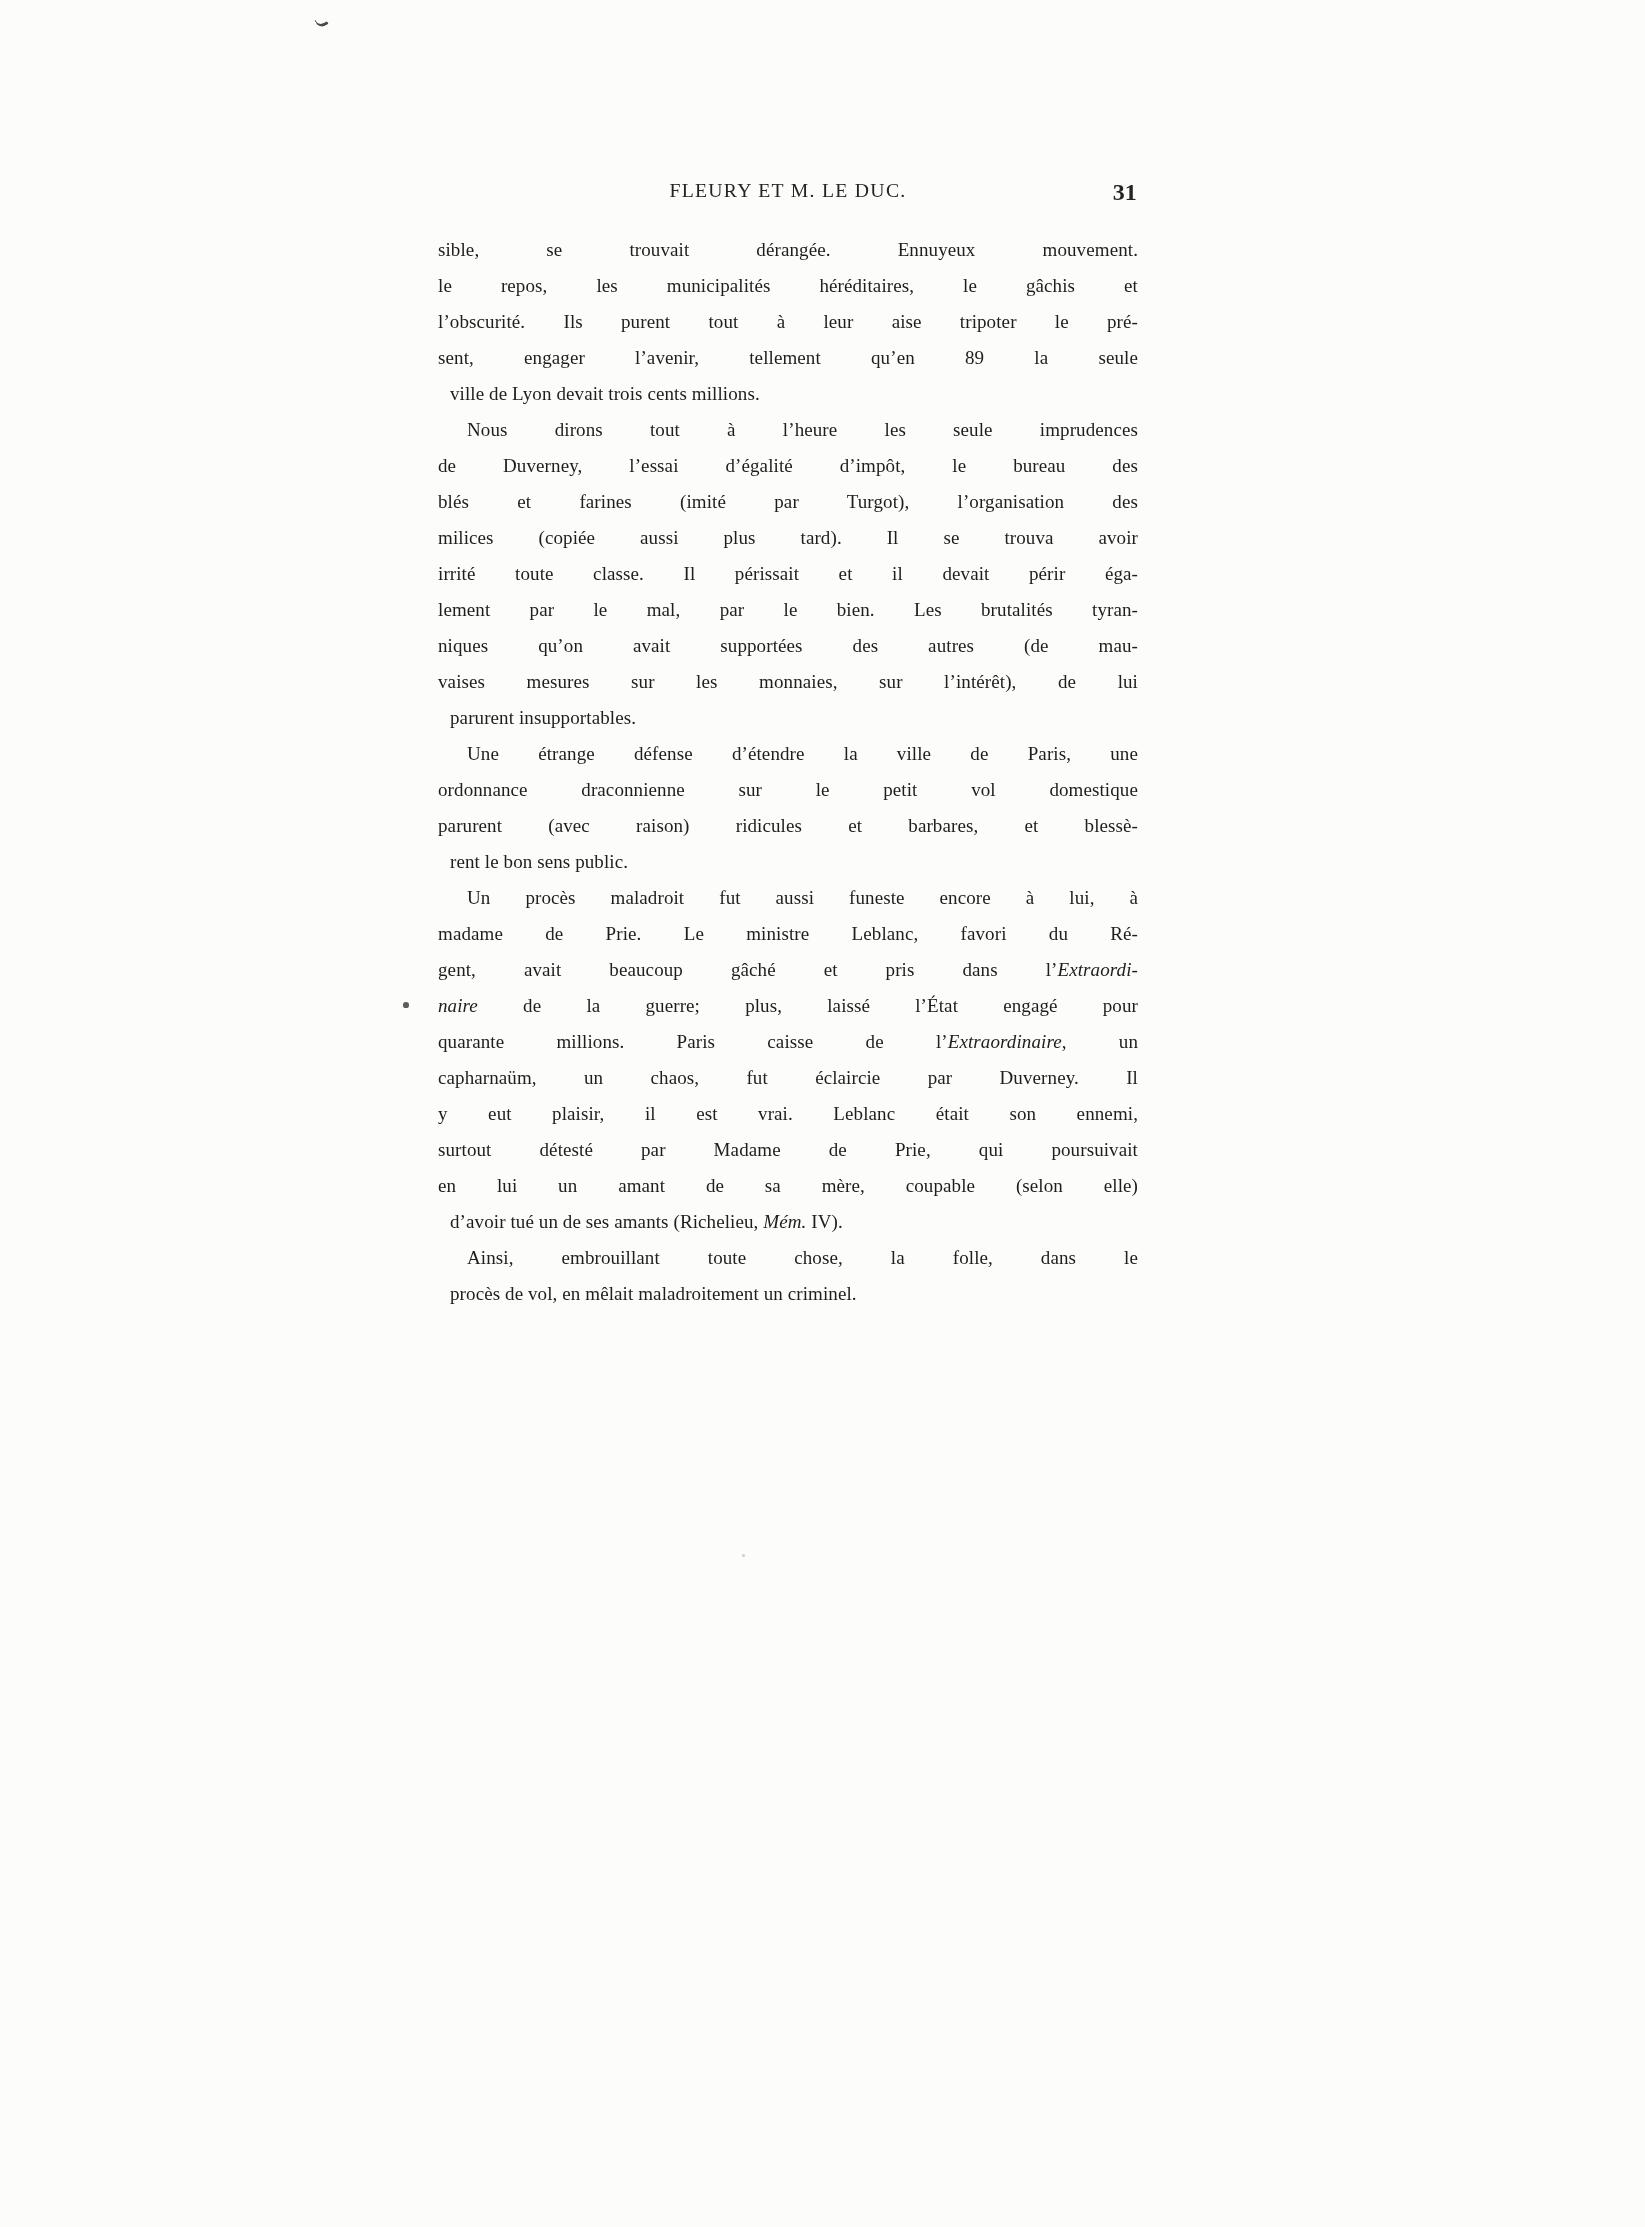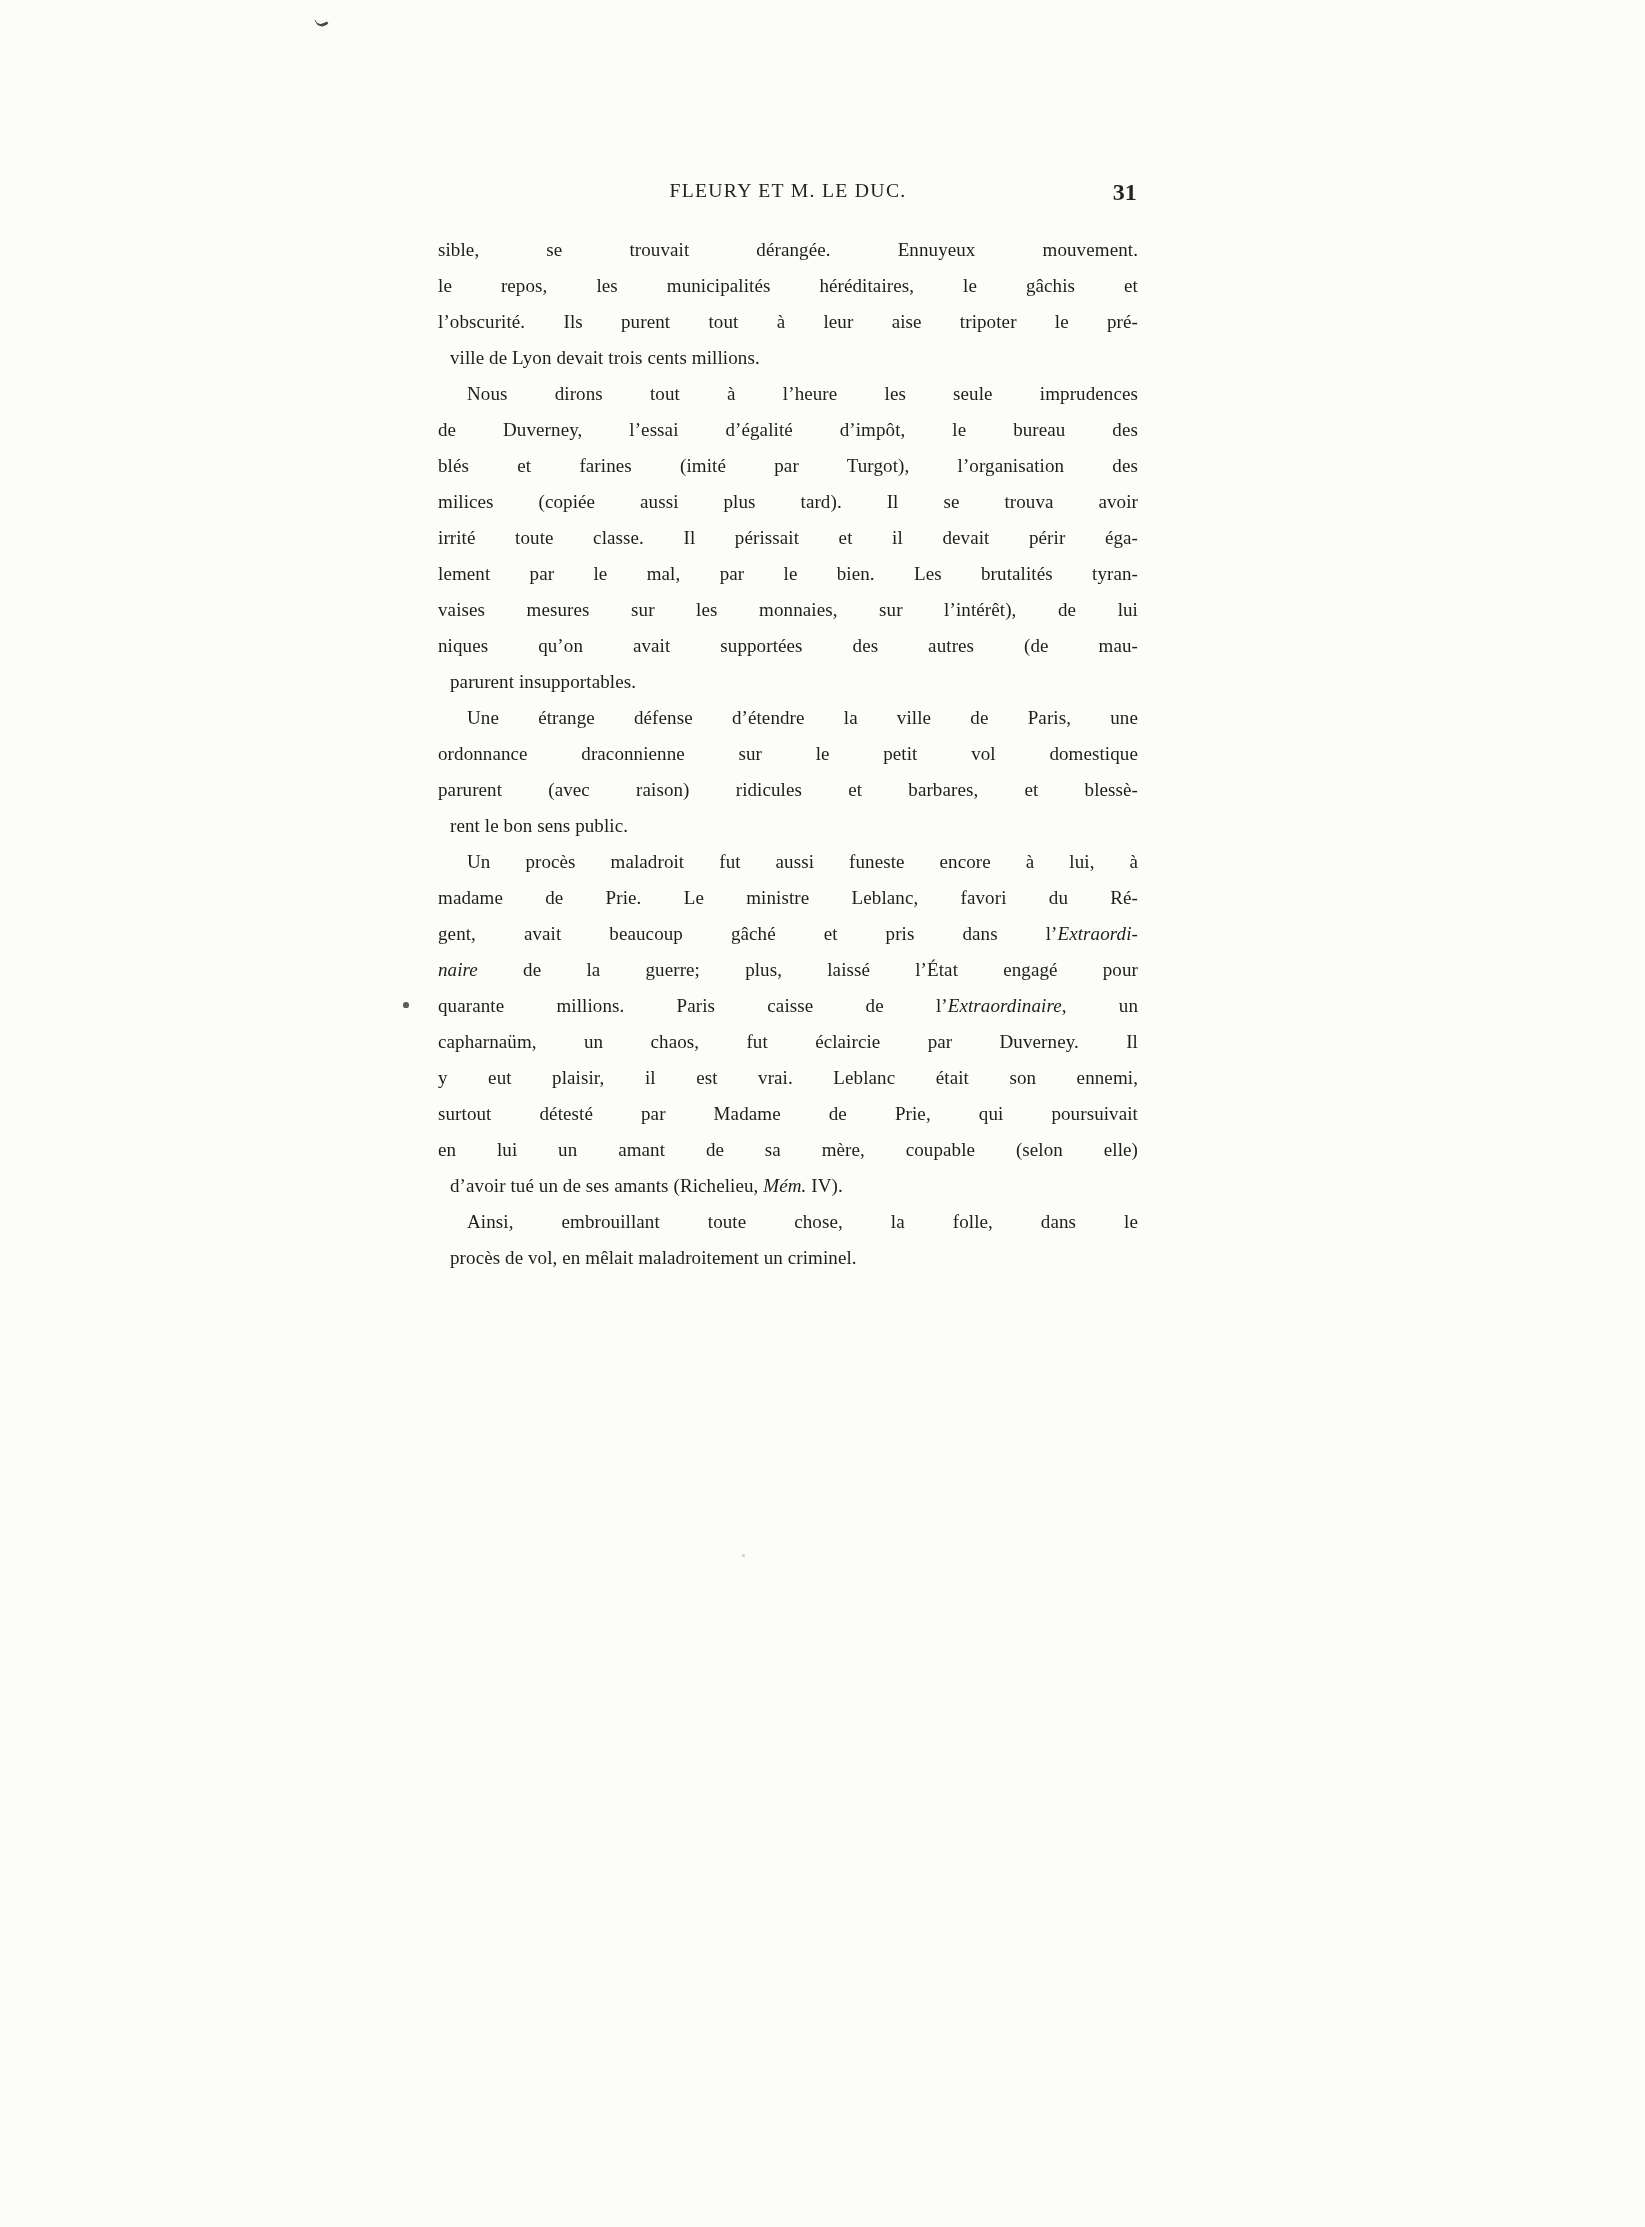--- a/index.html
+++ b/index.html
@@ -118,31 +118,32 @@
     <div class="header">
       <span class="header-title">FLEURY ET M. LE DUC.</span>
       <span class="page-number">31</span>
     </div>
 
     <div class="text-block">
         <div class="para">
           <div class="line"><span>sible, se trouvait dérangée. Ennuyeux mouvement.</span></div>
           <div class="line"><span>le repos, les municipalités héréditaires, le gâchis et</span></div>
           <div class="line"><span>l’obscurité. Ils purent tout à leur aise tripoter le pré-</span></div>
+          <div class="line"><span>sent, engager l’avenir, tellement qu’en 89 la seule</span></div>
           <div class="line last"><span>ville de Lyon devait trois cents millions.</span></div>
         </div>
         <div class="para">
           <div class="line first-indent"><span>Nous dirons tout à l’heure les seule imprudences</span></div>
           <div class="line"><span>de Duverney, l’essai d’égalité d’impôt, le bureau des</span></div>
           <div class="line"><span>blés et farines (imité par Turgot), l’organisation des</span></div>
           <div class="line"><span>milices (copiée aussi plus tard). Il se trouva avoir</span></div>
           <div class="line"><span>irrité toute classe. Il périssait et il devait périr éga-</span></div>
           <div class="line"><span>lement par le mal, par le bien. Les brutalités tyran-</span></div>
+          <div class="line"><span>niques qu’on avait supportées des autres (de mau-</span></div>
           <div class="line"><span>vaises mesures sur les monnaies, sur l’intérêt), de lui</span></div>
-          <div class="line"><span>niques qu’on avait supportées des autres (de mau-</span></div>
           <div class="line last"><span>parurent insupportables.</span></div>
         </div>
         <div class="para">
           <div class="line first-indent"><span>Une étrange défense d’étendre la ville de Paris, une</span></div>
           <div class="line"><span>ordonnance draconnienne sur le petit vol domestique</span></div>
           <div class="line"><span>parurent (avec raison) ridicules et barbares, et blessè-</span></div>
           <div class="line last"><span>rent le bon sens public.</span></div>
         </div>
         <div class="para">
           <div class="line first-indent"><span>Un procès maladroit fut aussi funeste encore à lui, à</span></div>

